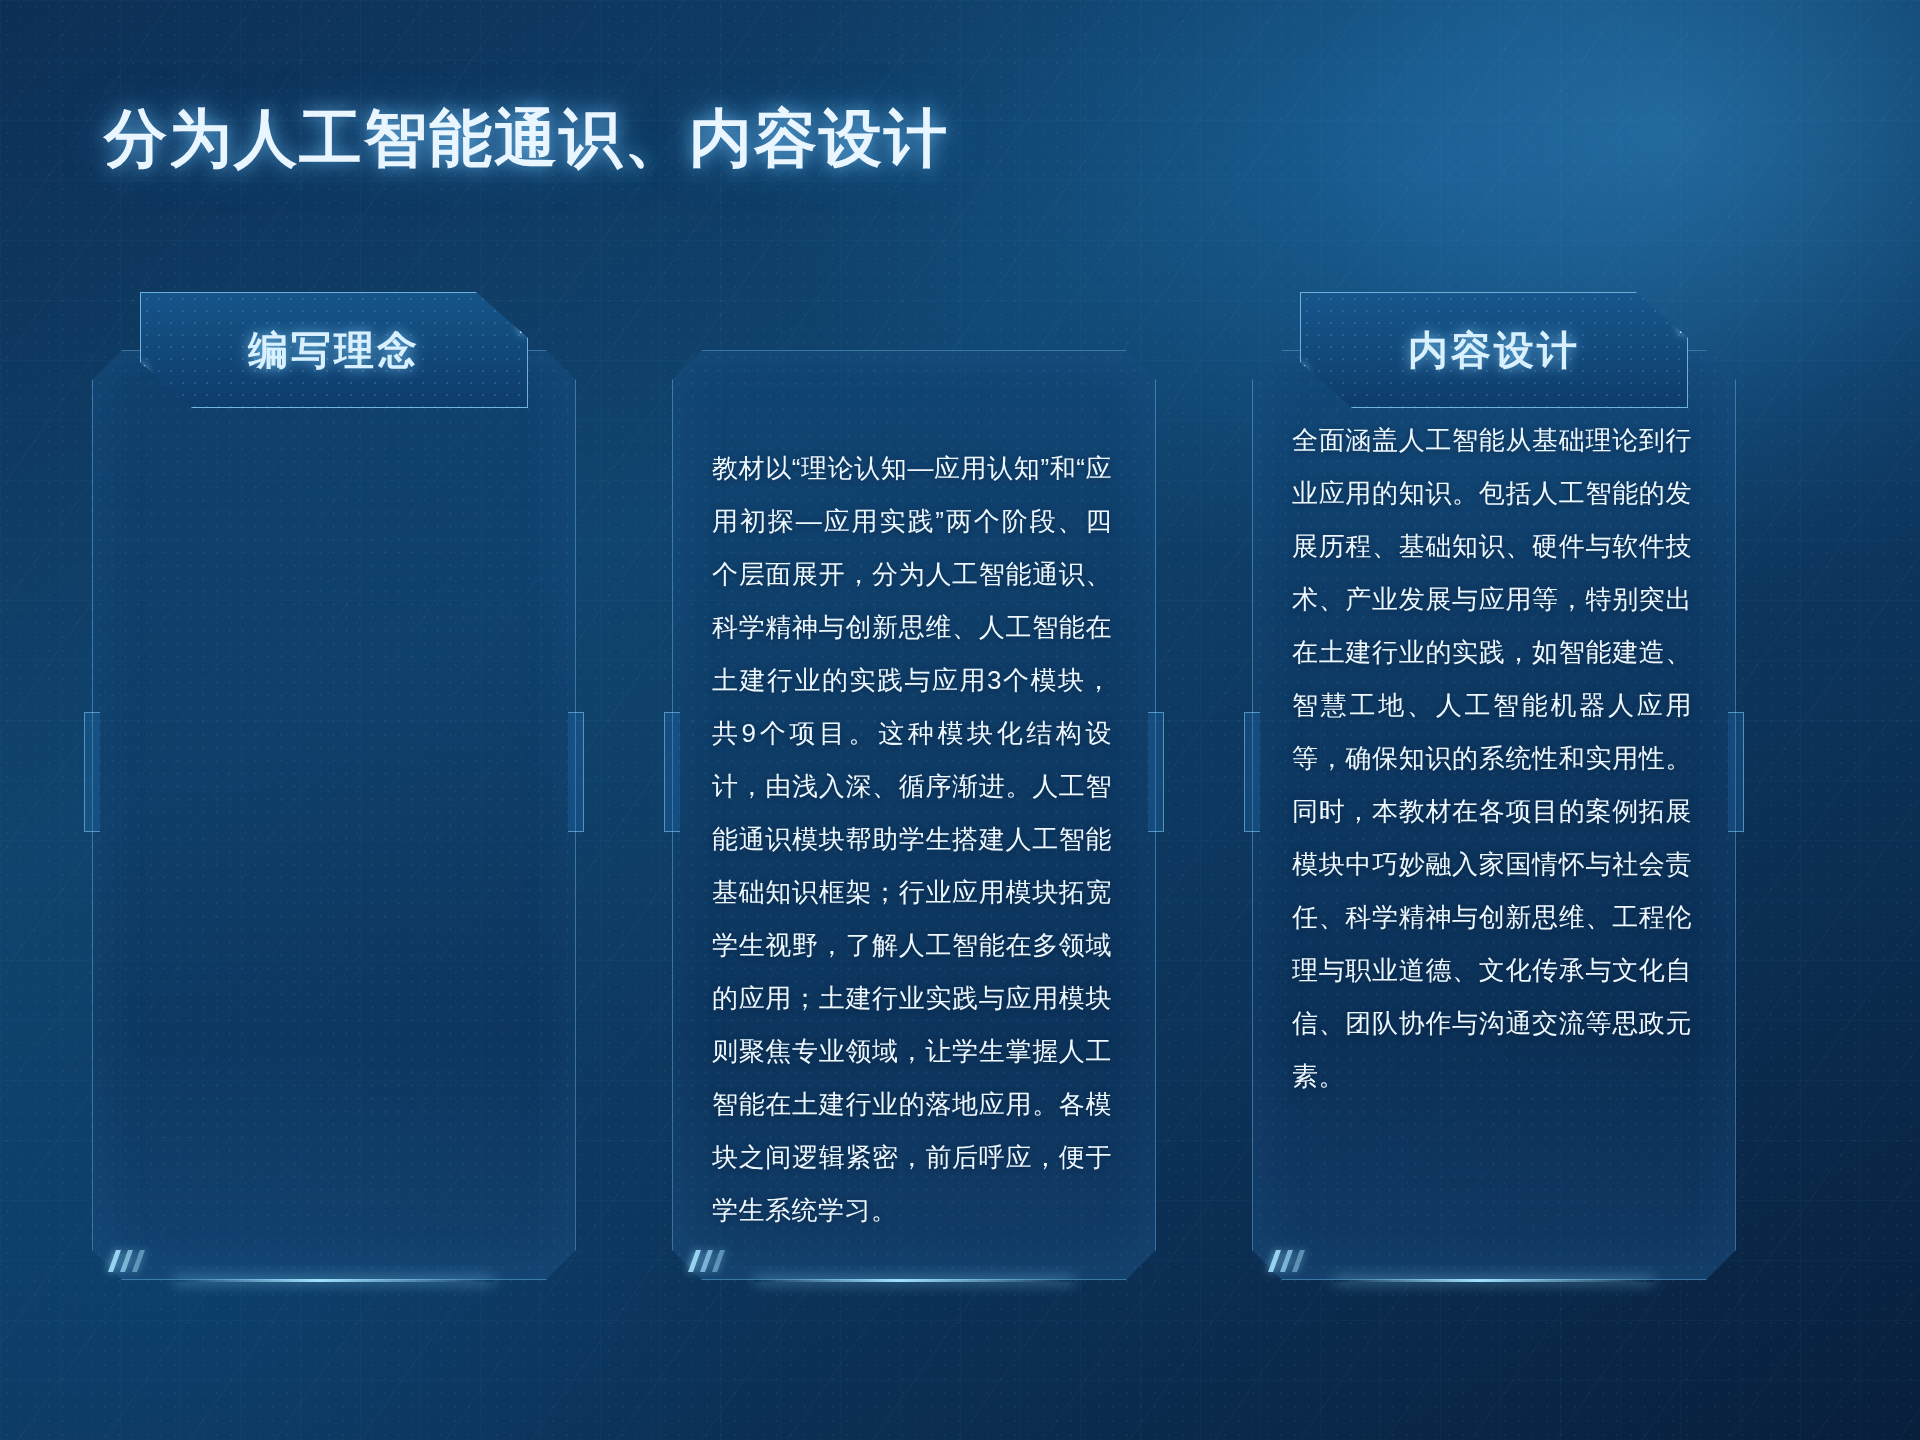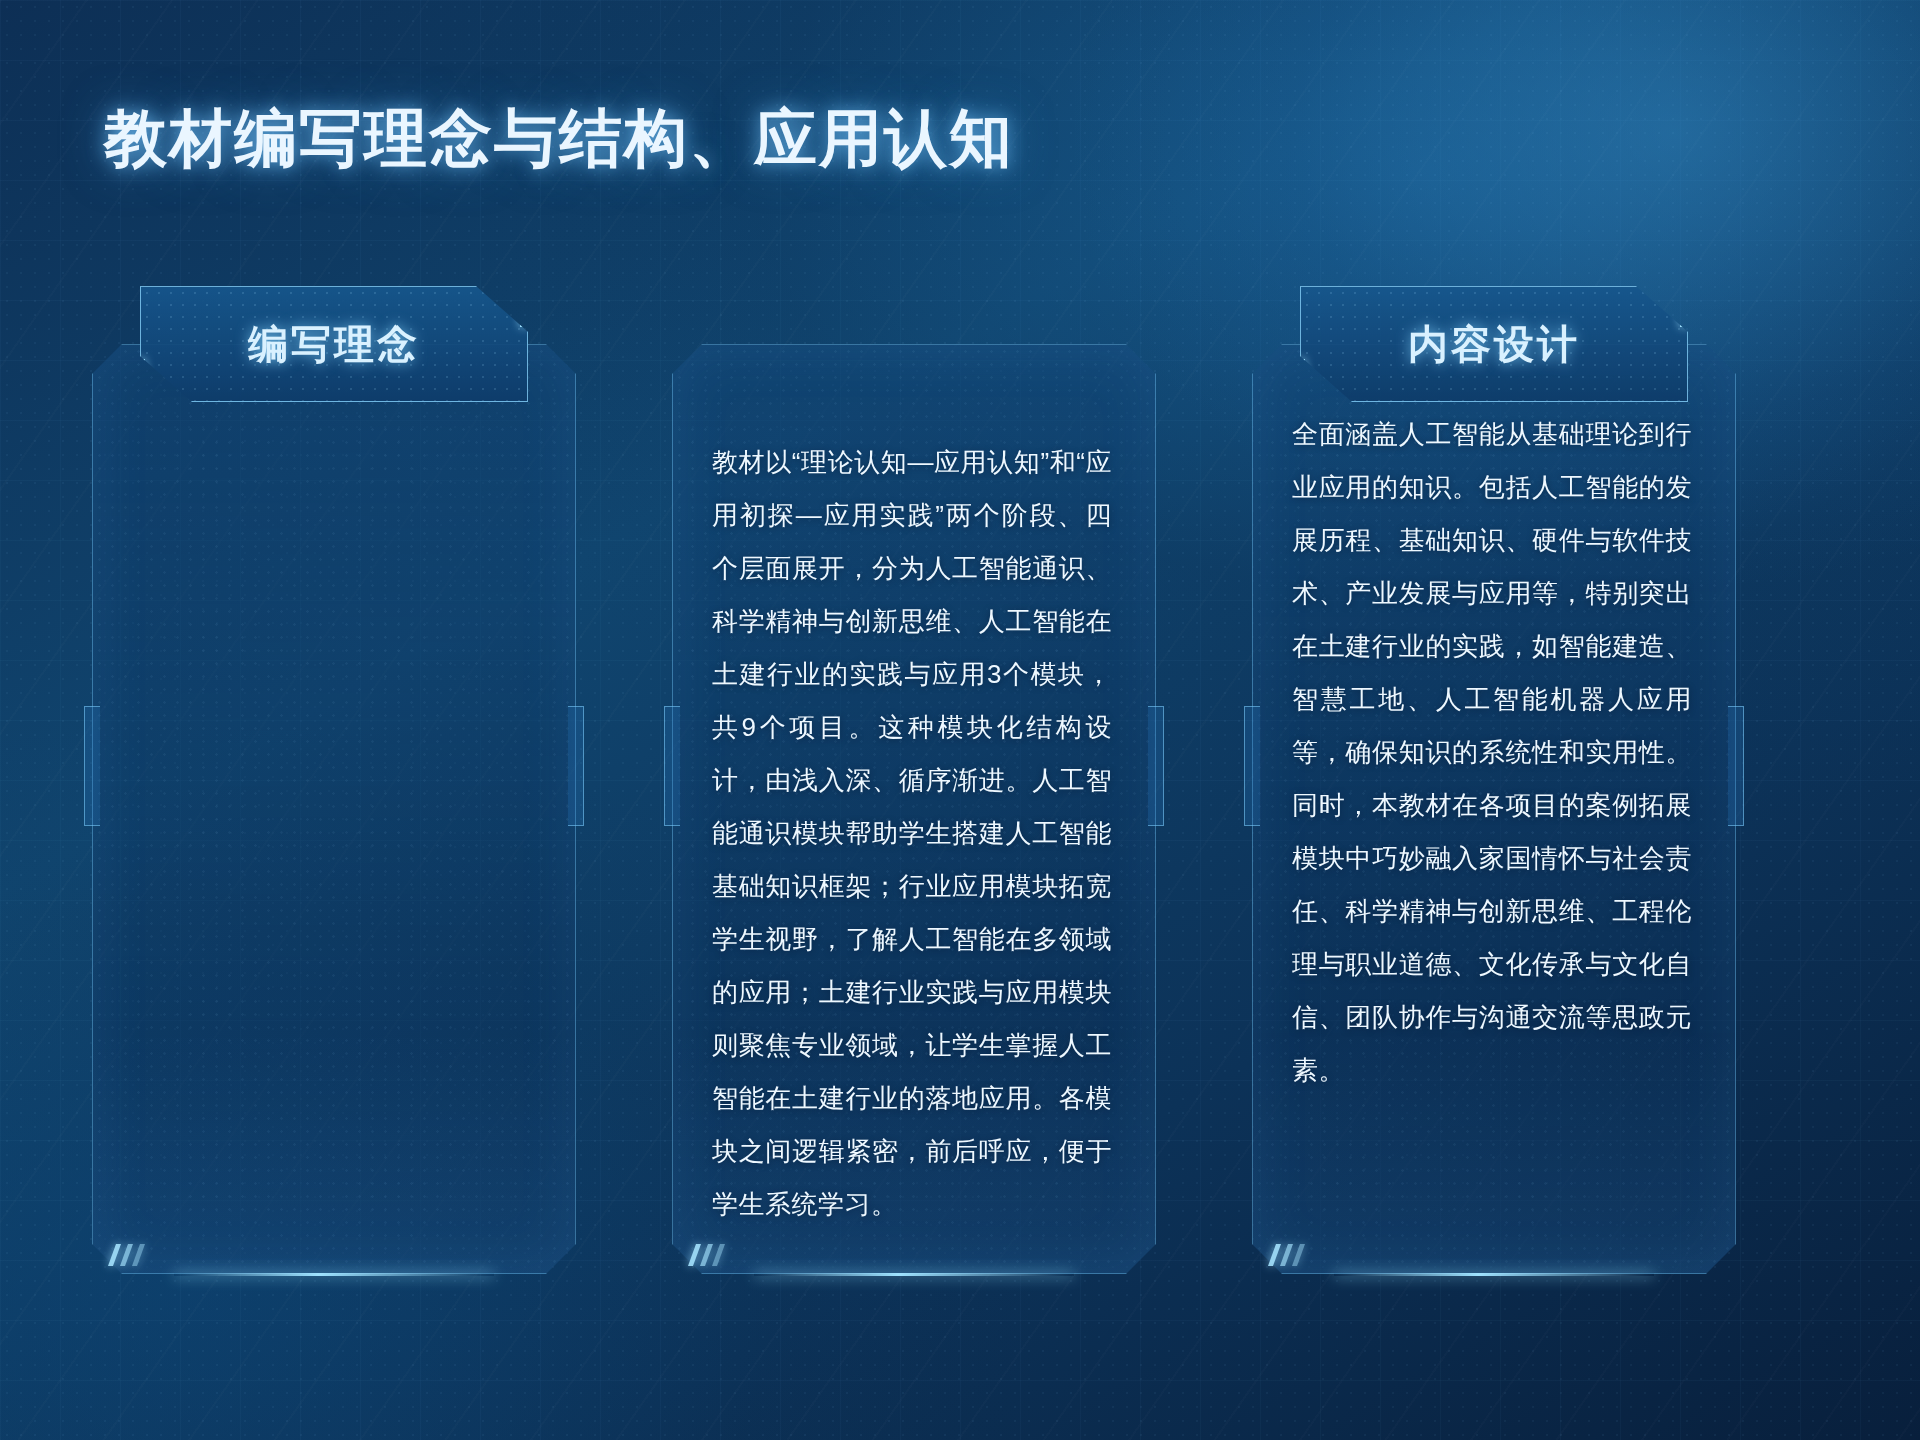--- a/index.html
+++ b/index.html
@@ -53,21 +53,21 @@
     font-weight: bold;
     letter-spacing: 2px;
     color: #eaf6ff;
     text-shadow: 0 0 18px rgba(120,200,255,0.75), 0 0 44px rgba(70,160,230,0.5);
     white-space: nowrap;
   }
 
   
   .cards {
     position: absolute;
-    left: 0; top: 286px;
+    left: 0; top: 292px;
     width: 1828px;
     display: flex;
     justify-content: center;
     gap: 80px;
   }
   .card {
     position: relative;
     width: 500px;
     height: 990px;
   }
@@ -191,21 +191,21 @@
   .card.c3 .card-text { top: 122px; }
 </style>
 </head>
 <body>
 
 <div class="bg-grid"></div>
 <div class="bg-dots"></div>
 <div class="bg-diag"></div>
 <div class="bg-glow"></div>
 
-<h1 class="title">教材编写理念与结构、应用认知</h1>
+<h1 class="title">分为人工智能通识、内容设计</h1>
 
 <div class="cards">
 
   <div class="card c1">
     <div class="card-body"></div>
     <div class="notch left"></div>
     <div class="notch right"></div>
     <div class="card-head">
       <span class="head-tick l"></span>
       <span class="head-tick r"></span>

